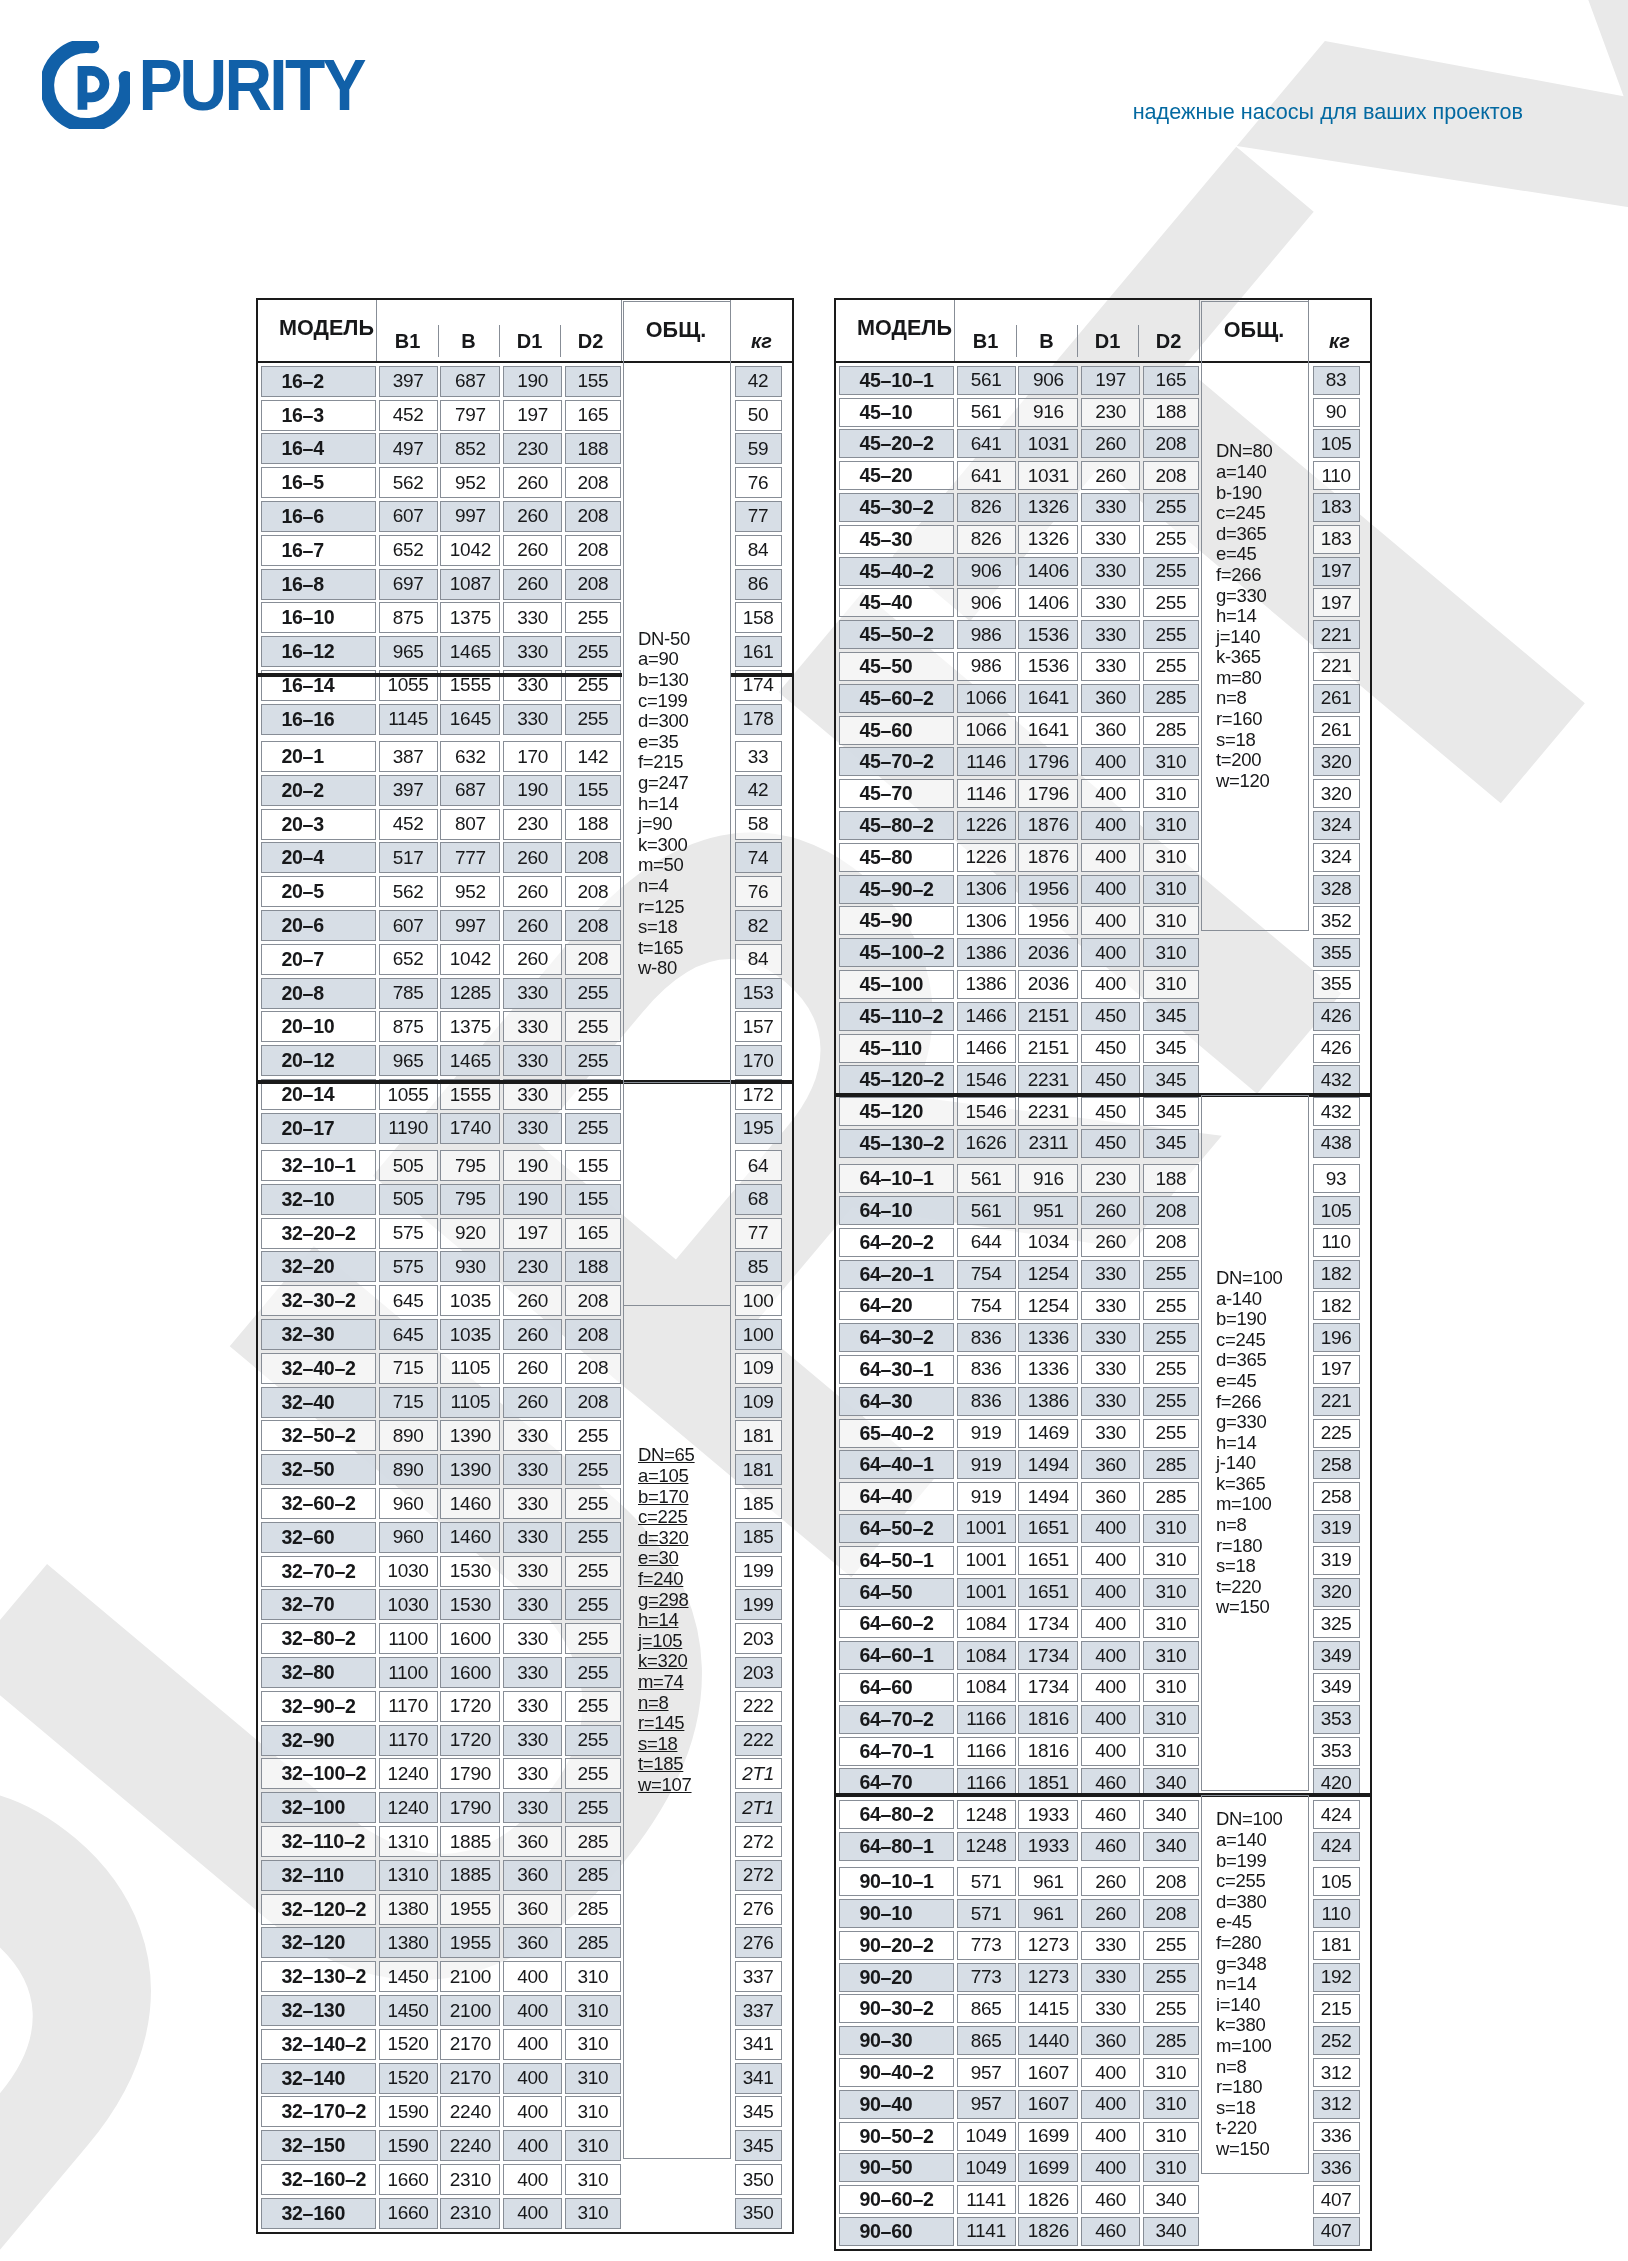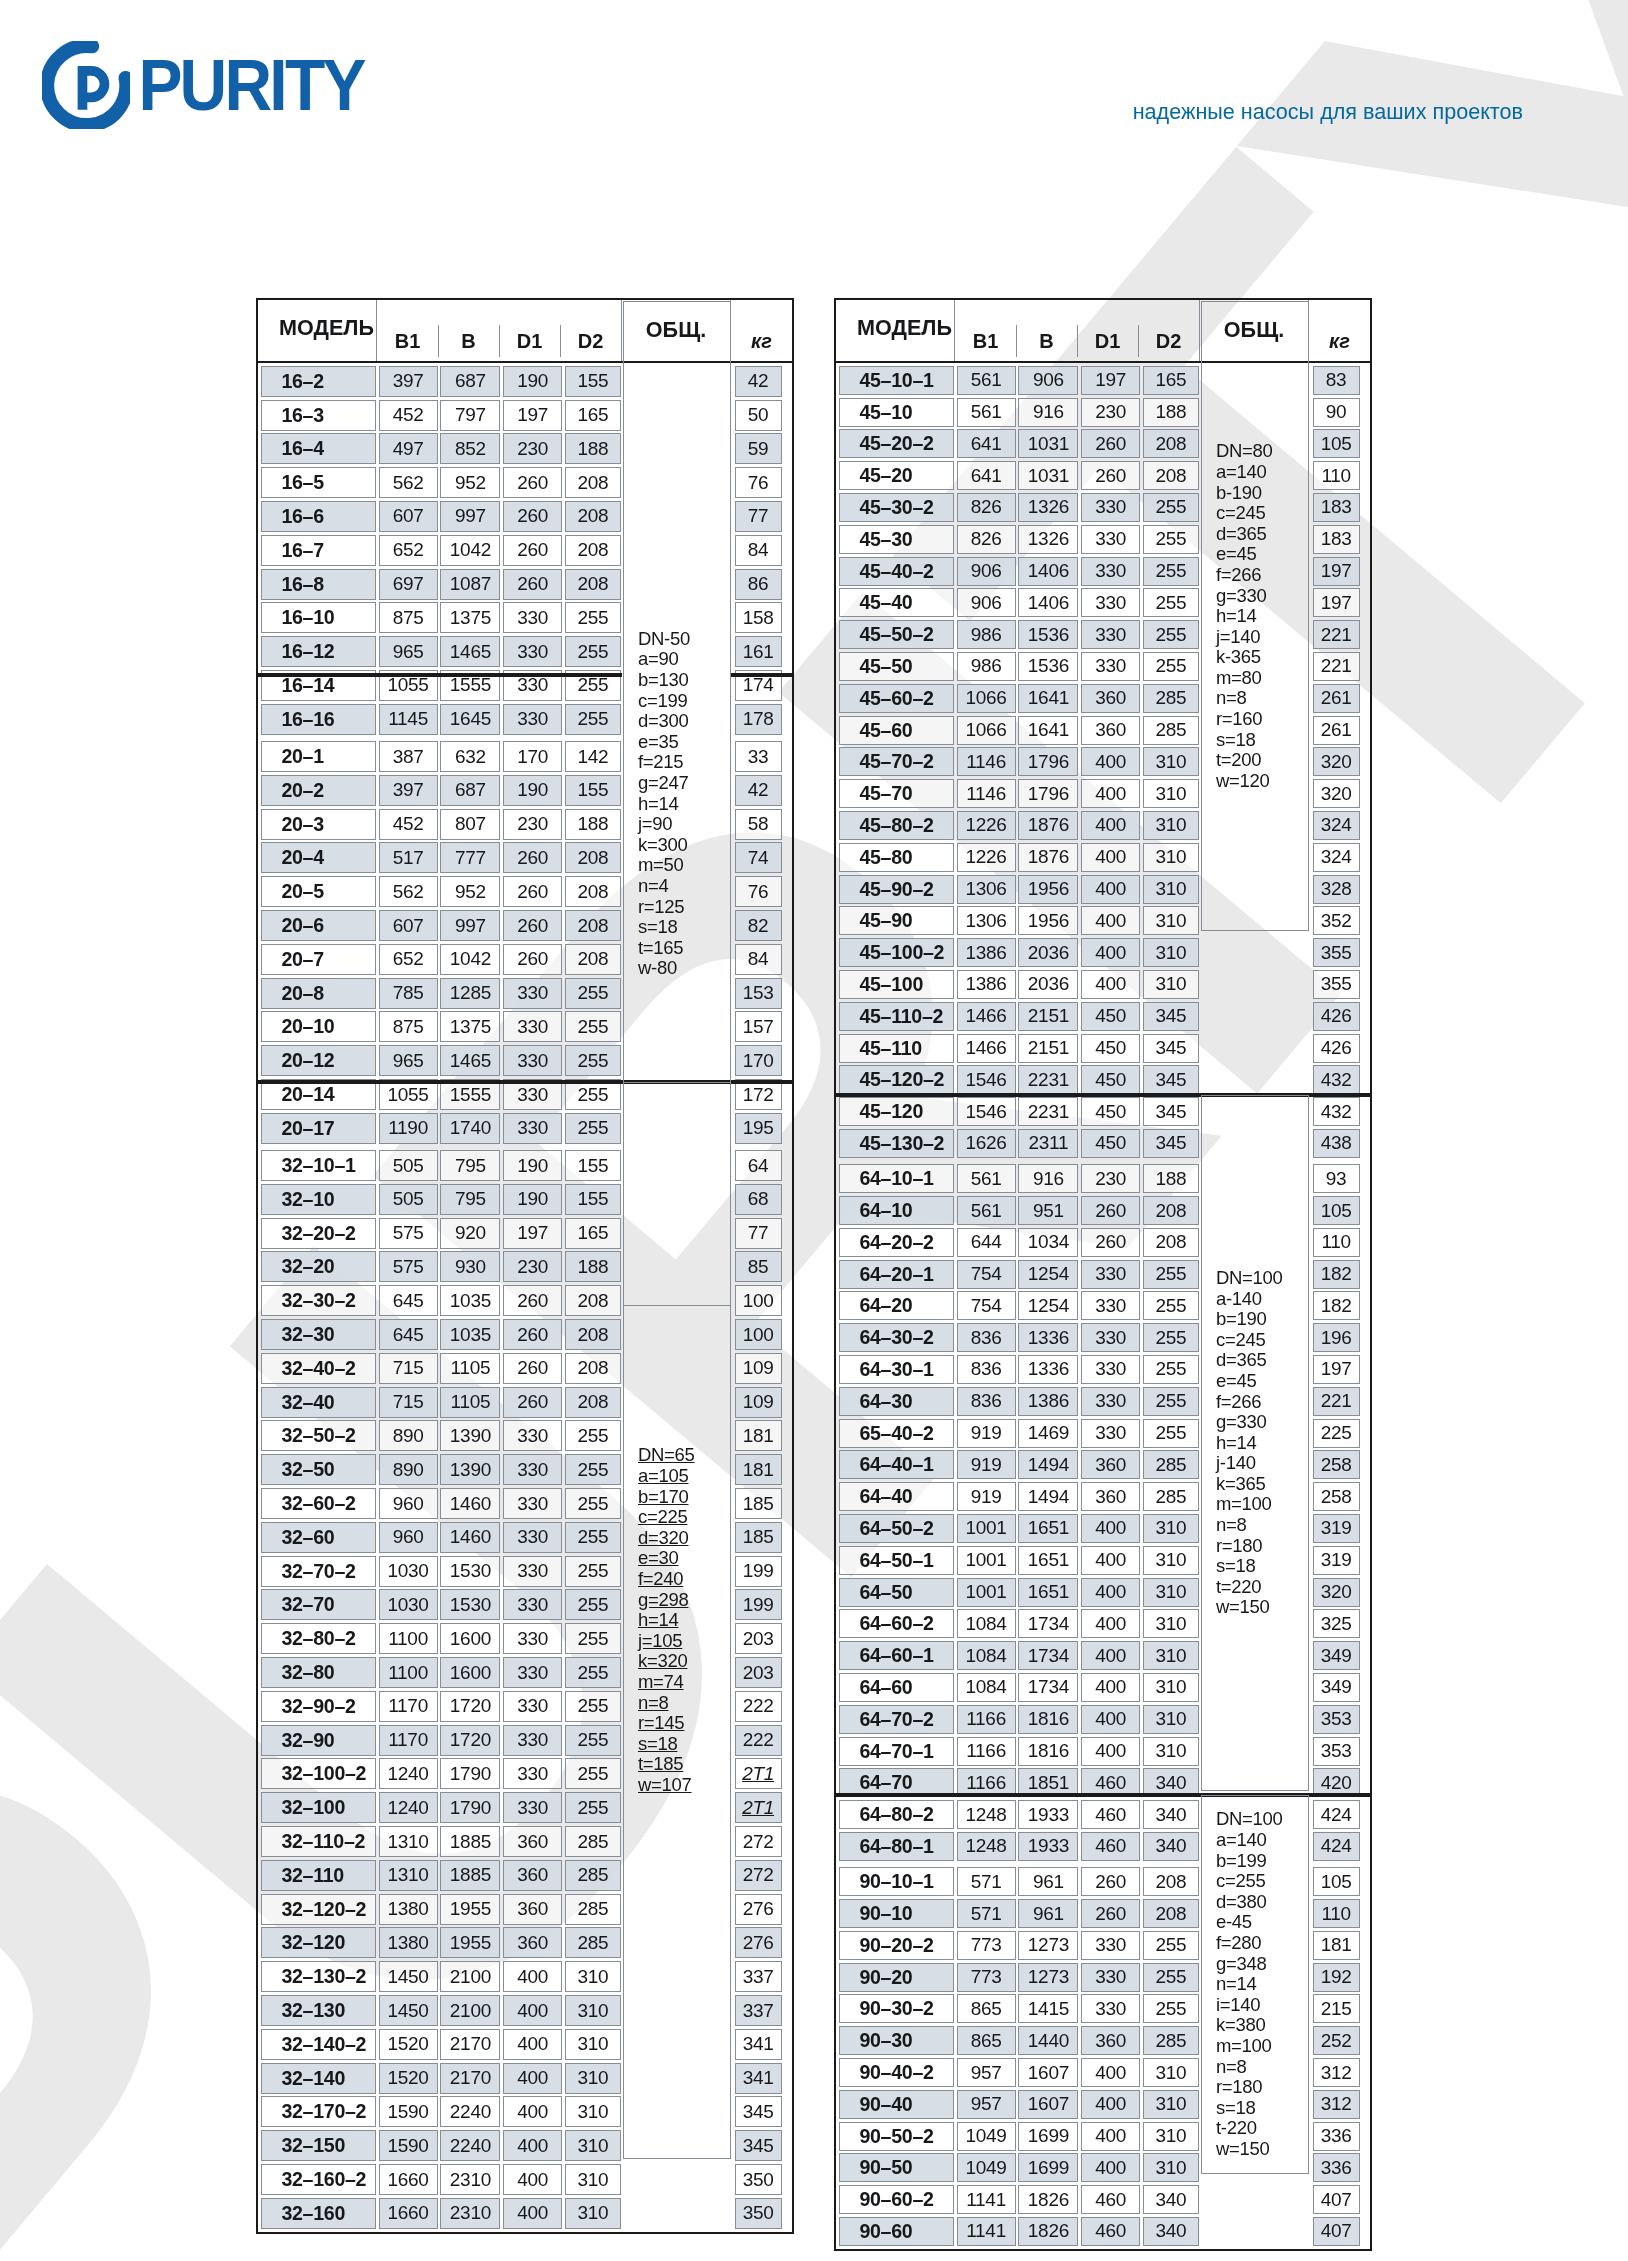--- a/index.html
+++ b/index.html
@@ -40,21 +40,21 @@
   #right-table .row{height:29px;}
   .cell{
     box-sizing:border-box;border:1.4px solid #878d96;display:flex;align-items:center;justify-content:center;
     font-size:19px;background:rgba(255,255,255,0.55);letter-spacing:-0.3px;
   }
   .row.even .cell{background:rgba(212,219,228,0.93);}
   .cell.spacer{border:none;background:transparent !important;}
   .c-model{width:115px;justify-content:flex-start;padding-left:19.6px;font-weight:bold;font-size:19.6px;}
   .c-b1{width:59px;}.c-b{width:60px;}.c-d1{width:59px;}.c-d2{width:56px;}
   .c-dims{width:108px;}.c-kg{width:47px;}
-  .cell.it{font-style:italic;text-decoration:underline;}
+  .cell.it{font-style:italic;}
   .dims-note{position:absolute;border:1.4px solid #878d96;box-sizing:border-box;z-index:3;display:flex;}
   .dims-text{margin:auto 0;padding-left:14px;font-size:18.5px;line-height:20.6px;width:100%;letter-spacing:-0.3px;}
   .divider{position:absolute;height:3.5px;background:#1a1a1a;z-index:2;}
 </style>
 </head>
 <body>
 
 <div class="watermark">
   <span>PURITY</span>
 </div>

